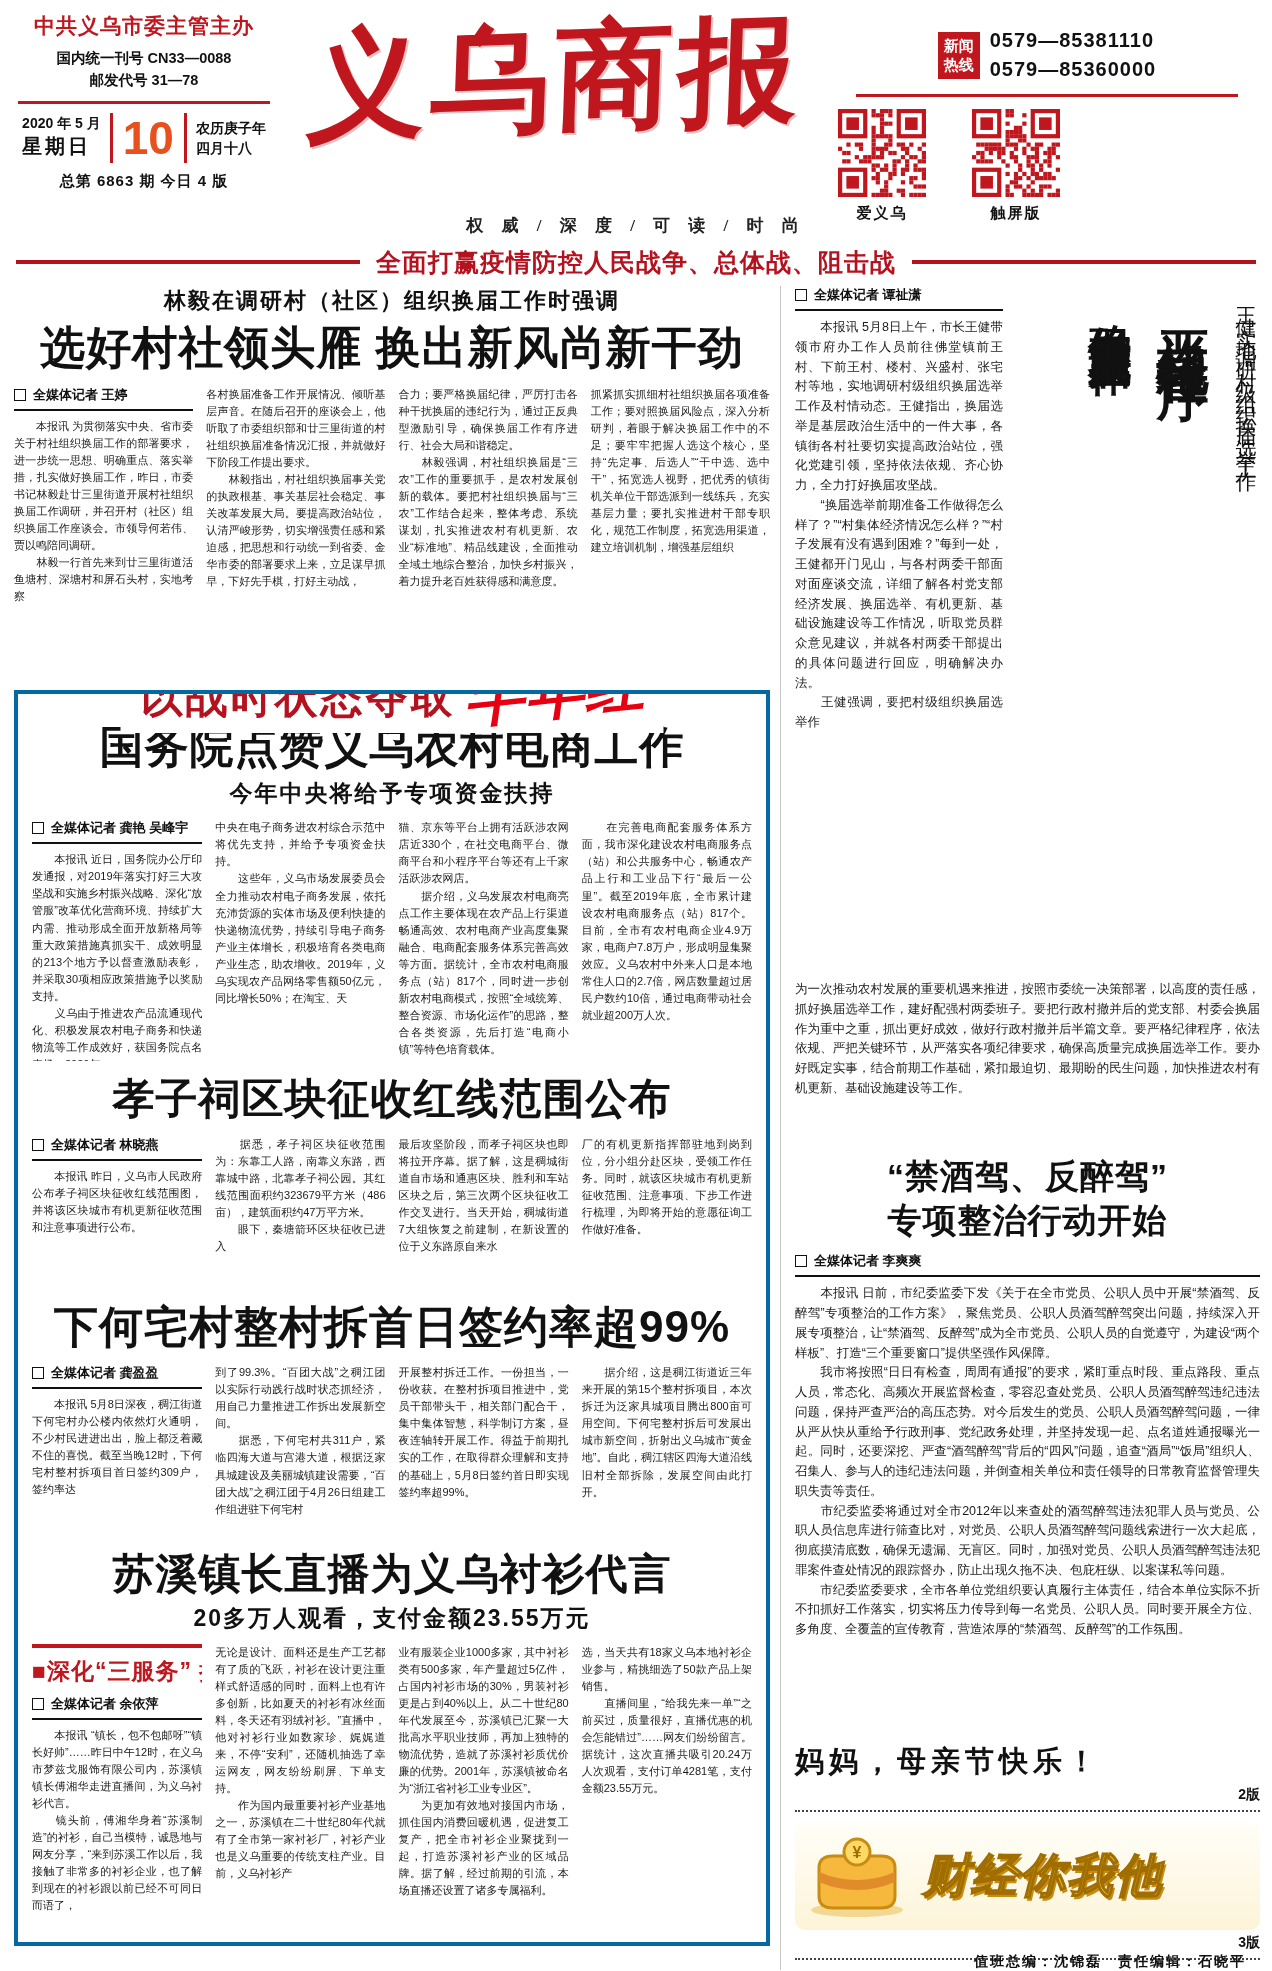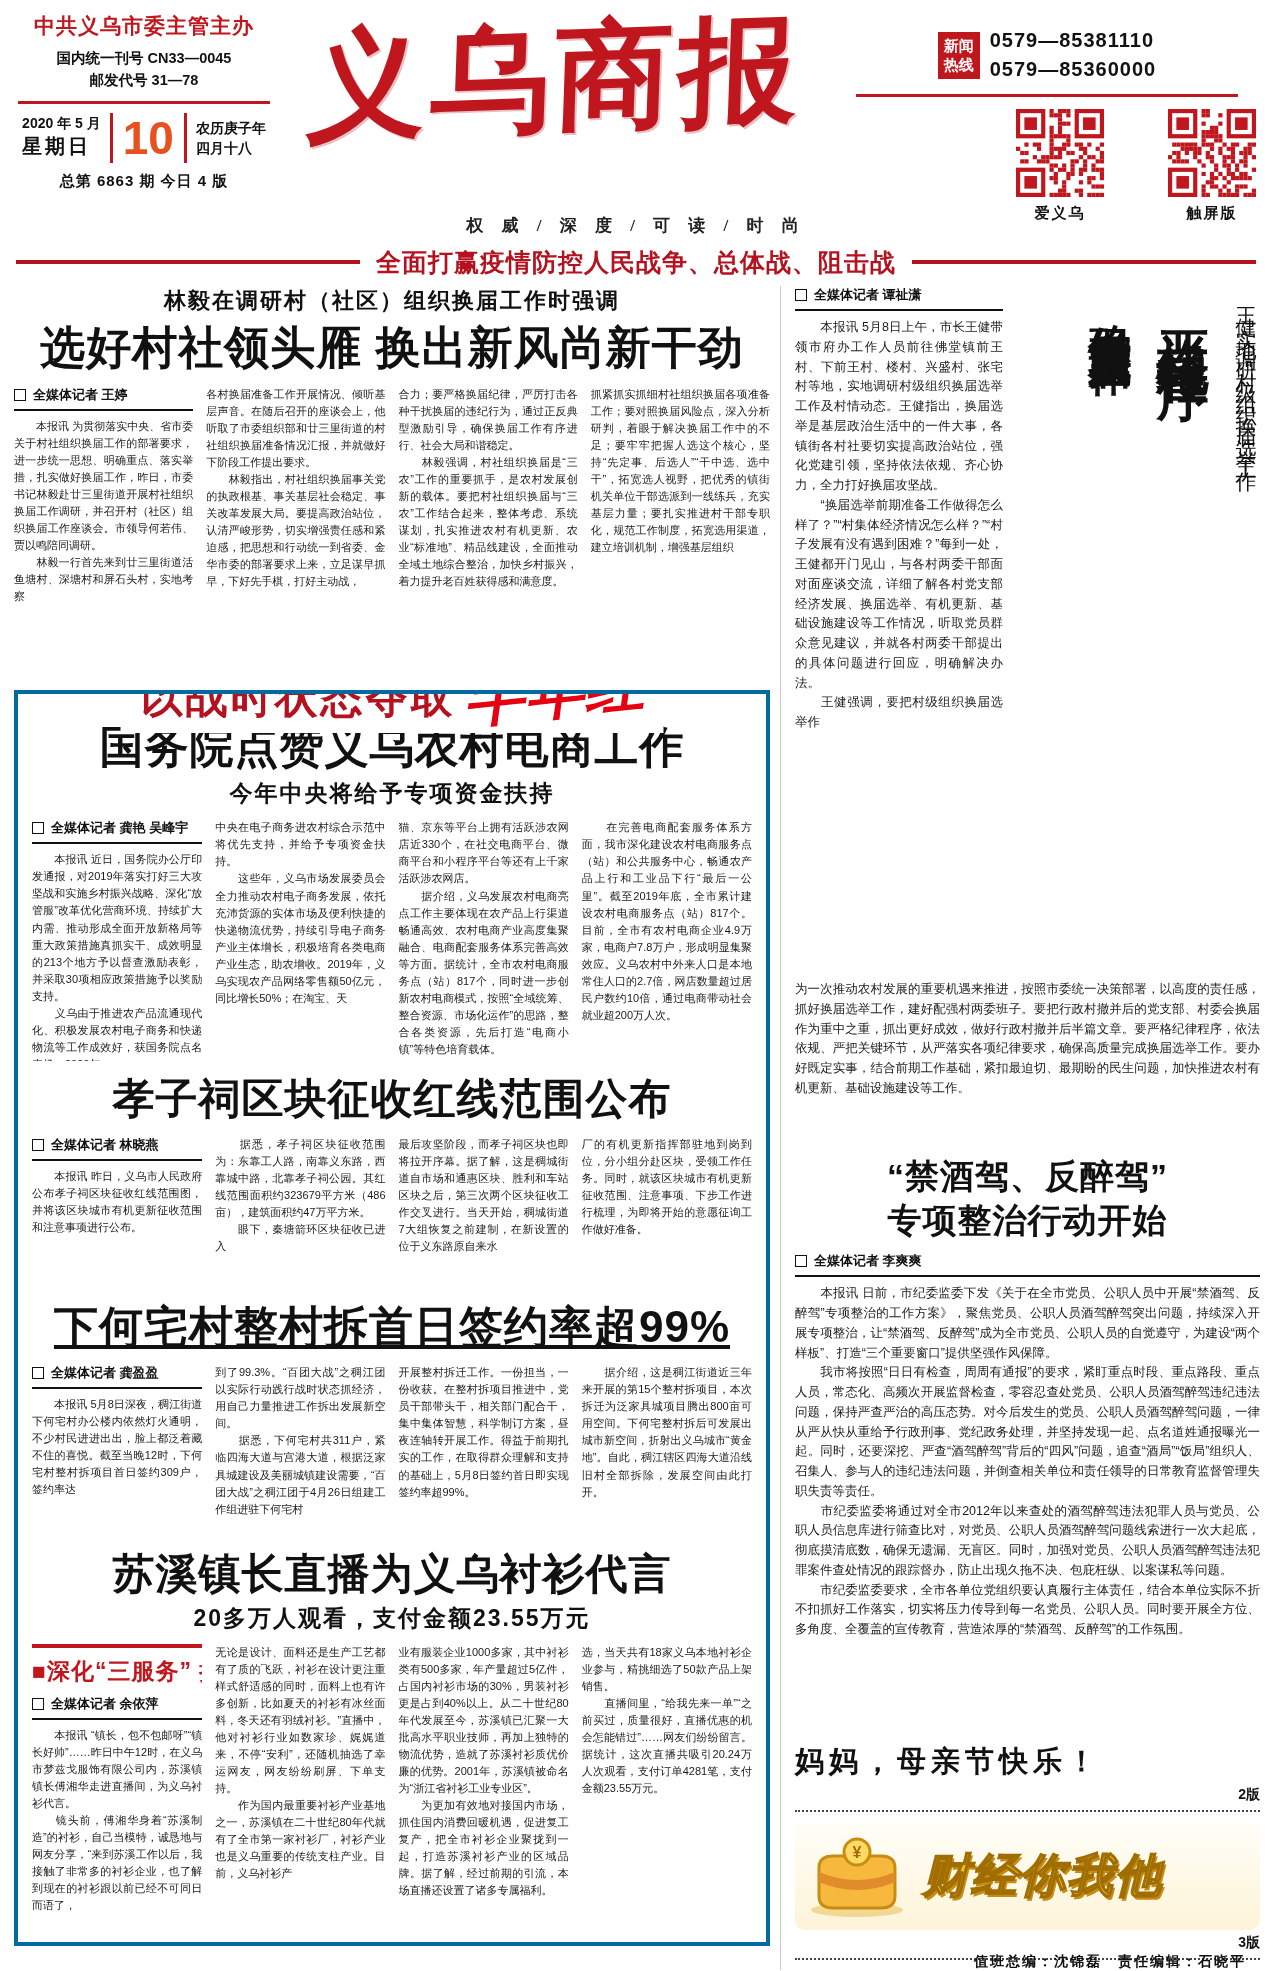--- a/index.html
+++ b/index.html
@@ -26,21 +26,21 @@
   .masthead { font-family:"DejaVu Serif","Liberation Serif",serif; font-weight:900; color:var(--red);
               font-size:118px; line-height:1.1; letter-spacing:6px; white-space:nowrap;
               transform:rotate(-2deg) skewX(-4deg); text-shadow:2px 2px 0 rgba(160,10,20,.25); }
 
   .h-right { width:418px; padding-top:14px; }
   .hotline { display:flex; align-items:center; justify-content:center; gap:10px; }
   .hl-badge { background:var(--red); color:#fff; font-size:15px; font-weight:700;
               line-height:1.3; padding:4px 6px; text-align:right; }
   .hl-nums { font-size:20px; font-weight:700; line-height:1.45; letter-spacing:1px; }
   .hr-rule { height:3px; background:var(--red); margin:10px 18px 12px 18px; }
-  .qrs { display:flex; justify-content:flex-end; gap:64px; }
+  .qrs { display:flex; justify-content:flex-start; gap:46px; }
   .qr { text-align:center; }
   .qr svg { width:88px; height:88px; display:block; }
   .qr-label { margin-top:7px; font-size:15px; font-weight:700; letter-spacing:2px; }
 
   .tagline { text-align:center; font-family:"Liberation Serif","DejaVu Serif",serif;
              font-size:17px; font-weight:700; letter-spacing:7px; color:#222; height:28px; }
 
   .banner-row { display:flex; align-items:center; gap:16px; padding:0 16px; height:40px; }
   .bline { flex:1; height:4px; background:var(--banner); }
   .btext { font-size:25px; font-weight:900; color:var(--banner); letter-spacing:1px; white-space:nowrap; }
@@ -69,21 +69,21 @@
   .fbanner { position:absolute; top:-42px; left:50%; transform:translateX(-50%);
              background:#fff; padding:0 20px; display:flex; align-items:baseline; gap:8px; white-space:nowrap; }
   .fb1 { font-size:42px; font-weight:900; color:var(--banner); letter-spacing:3px; }
   .fb2 { font-size:60px; font-weight:900; color:var(--bright); font-style:italic;
          font-family:"DejaVu Serif","Liberation Serif",serif; display:inline-block; transform:rotate(-6deg); }
 
   .h-gov { font-size:44px; margin:6px 0 6px; }
   .gov-cols { height:242px; margin-bottom:14px; }
   .h-xzc { font-size:42px; margin:10px 0 12px; }
   .xzc-cols { height:152px; margin-bottom:14px; }
-  .h-xhz { font-size:44px; margin:10px 0 12px;text-decoration:underline; }
+  .h-xhz { font-size:44px; margin:10px 0 12px; }
   .xhz-cols { height:172px; margin-bottom:14px; }
   .h-sx { font-size:42px; margin:10px 0 4px; }
   .sx-cols { height:300px; }
   .series { border-top:4px solid var(--red); padding-top:8px; margin-bottom:8px; }
   .series-label { color:var(--red); font-size:23px; font-weight:900; letter-spacing:1px; white-space:nowrap; }
 
   
   .r-top { display:flex; gap:8px; height:690px; }
   .r-bodycol { width:208px; }
   .rtxt { font-size:12.5px; line-height:1.58; text-align:justify; white-space:pre-line; color:#1a1a1a; }
@@ -114,21 +114,21 @@
 </style>
 </head>
 <body>
 
 <div id="page">
 
   <header class="top">
     <div class="h-left">
       <div class="publisher">中共义乌市委主管主办</div>
       <div class="pub-codes">
-        <div>国内统一刊号 CN33—0045</div>
+        <div>国内统一刊号 CN33—0088</div>
         <div>邮发代号 31—78</div>
       </div>
       <div class="red-rule"></div>
       <div class="dateline">
         <div class="d-col">
           <div class="s1">2020 年 5 月</div>
           <div class="s2">星期日</div>
         </div>
         <div class="day-num">10</div>
         <div class="d-col">

